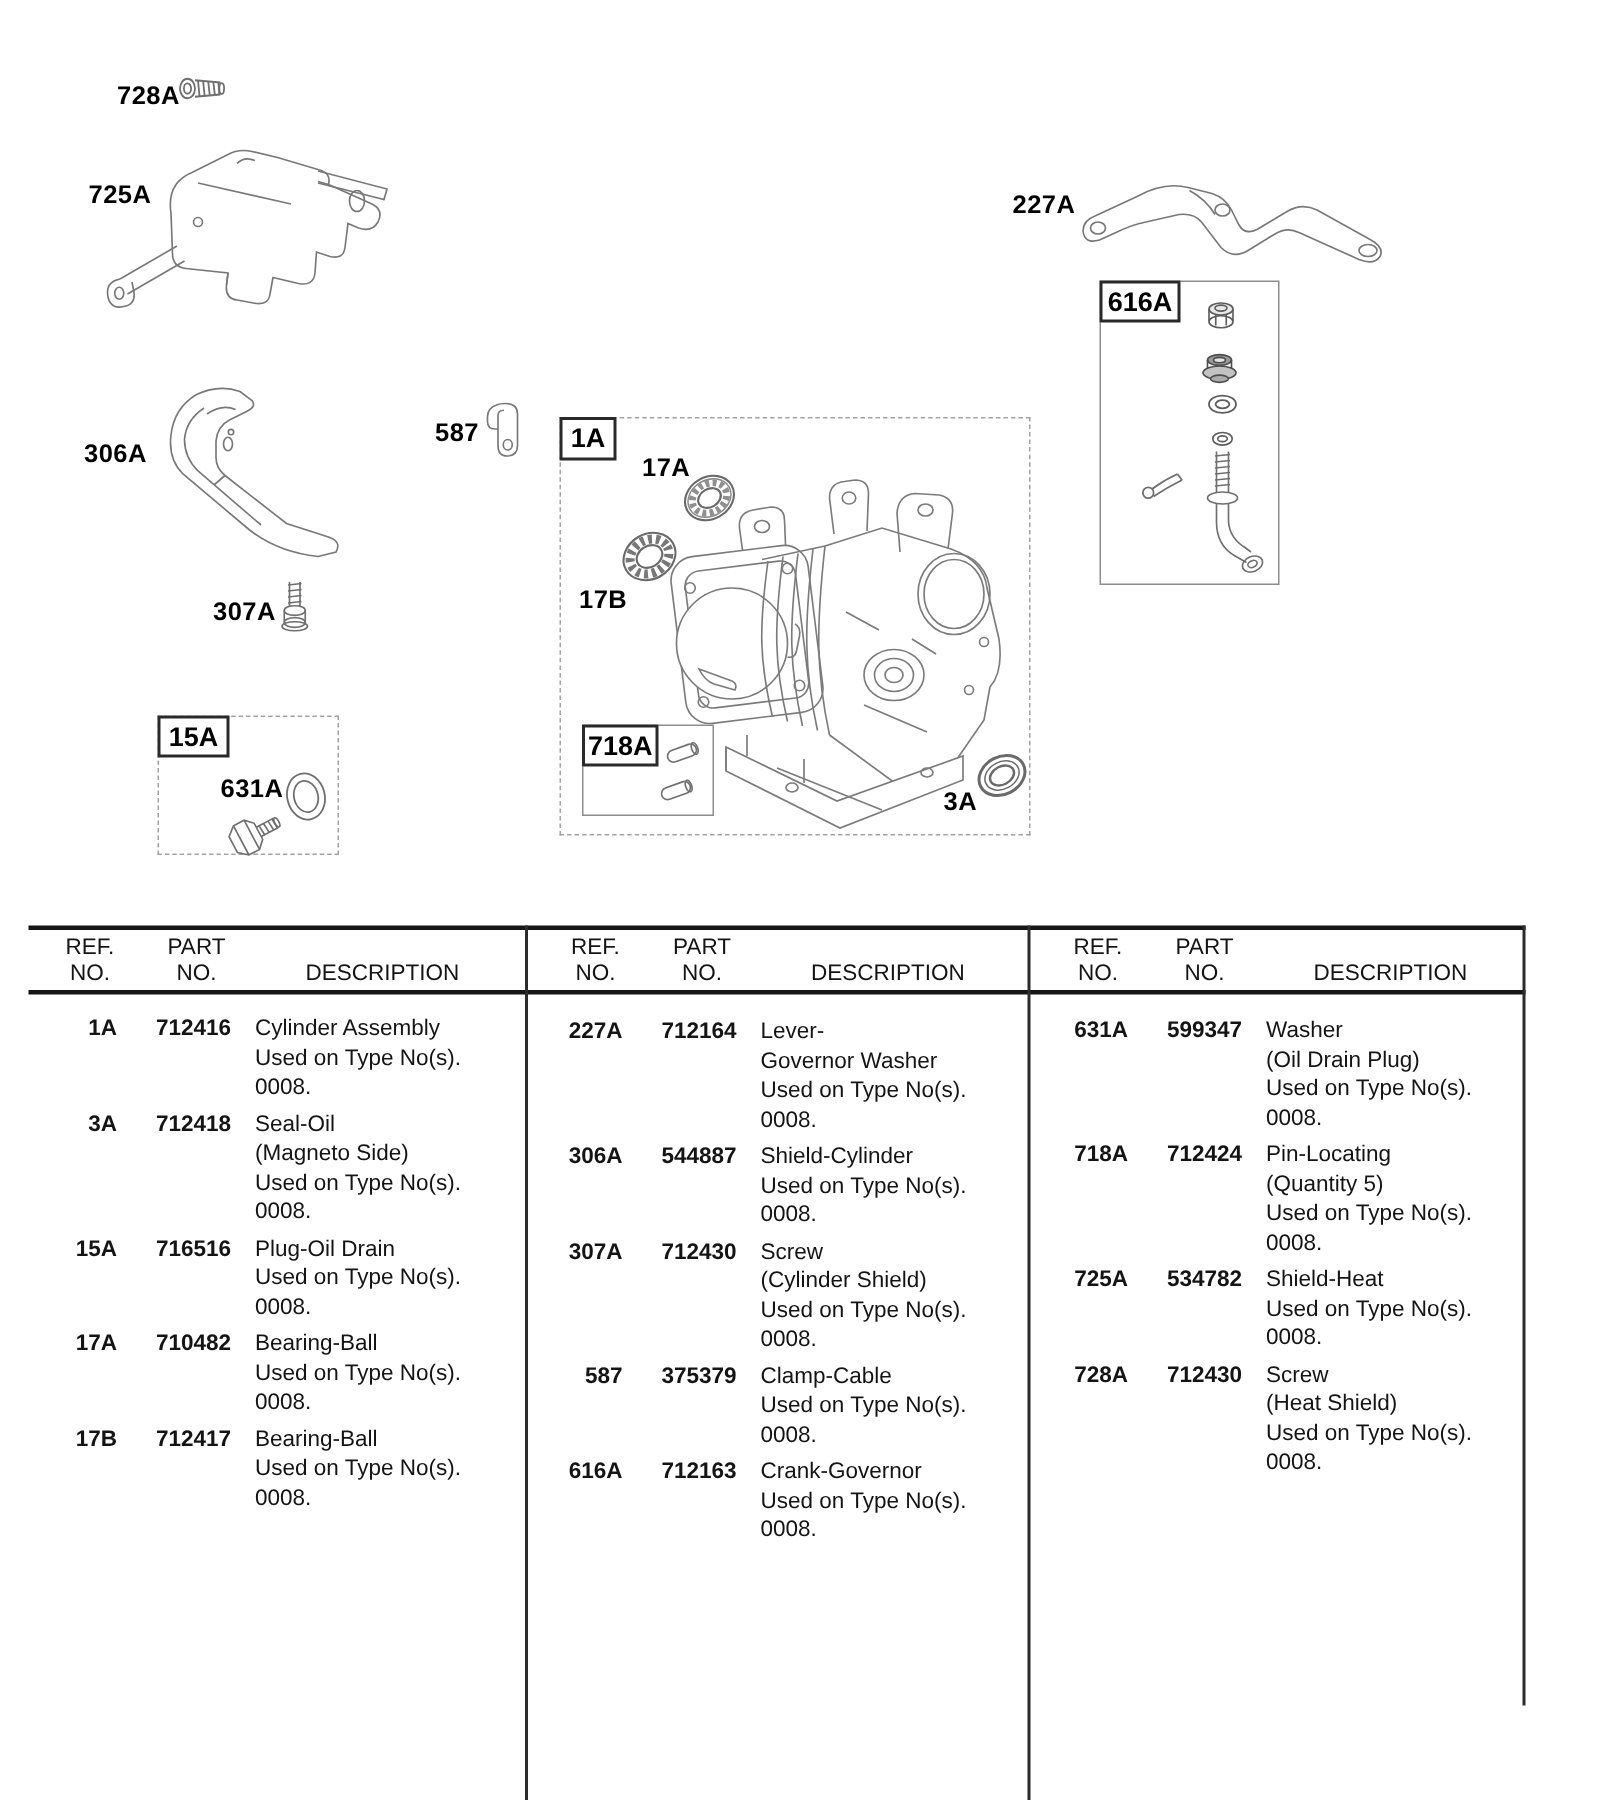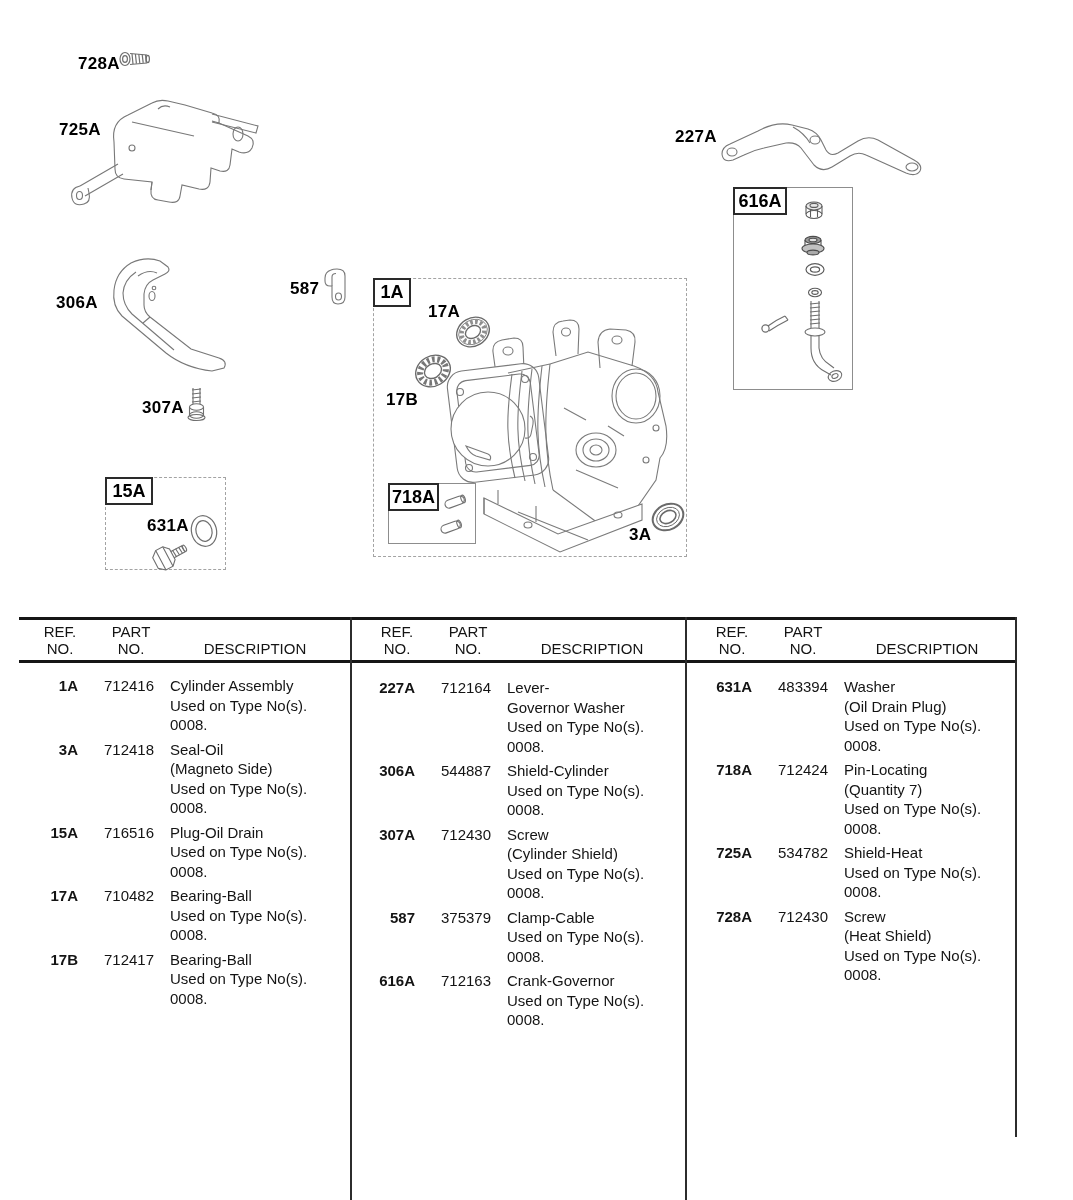--- a/index.html
+++ b/index.html
@@ -28,21 +28,21 @@
   svg.draw *{vector-effect:non-scaling-stroke;}
   
   .hrule{position:absolute;background:#161616;height:3px;}
   .vrule{position:absolute;background:#2c2c2c;width:2px;}
   
   .hdr{position:absolute;font-size:15px;line-height:17px;text-align:center;color:#141414;}
   
   .rows{position:absolute;width:332px;}
   .trow{position:relative;margin-bottom:5px;font-size:15px;line-height:19.5px;color:#141414;}
   .cell-ref{position:absolute;left:0;top:0;width:64px;text-align:right;font-weight:bold;}
-  .cell-part{position:absolute;left:90px;top:0;font-weight:normal;}
+  .cell-part{position:absolute;left:90px;top:0;font-weight:bold;}
   .cell-desc{margin-left:156px;}
 </style>
 </head>
 <body>
 
 <div class="abs" style="left:0;top:0;width:1073px;height:615px;">
 
   <div class="callout" style="left:78px;top:54px;">728A</div>
   <svg class="draw" style="left:119px;top:48px;" width="32" height="22" viewBox="0 0 32 22">
     <g fill="none" stroke="#6f6f6f" stroke-width="1.2">
@@ -417,34 +417,34 @@
         <div class="cell-desc">
           <div>Crank-Governor</div>
           <div>Used on Type No(s).</div>
           <div>0008.</div>
         </div>
       </div>
     </div>
   <div class="rows" style="left:674px;top:62px;">
       <div class="trow">
         <span class="cell-ref">631A</span>
-        <span class="cell-part">483394</span>
+        <span class="cell-part">599347</span>
         <div class="cell-desc">
           <div>Washer</div>
           <div>(Oil Drain Plug)</div>
           <div>Used on Type No(s).</div>
           <div>0008.</div>
         </div>
       </div>
       <div class="trow">
         <span class="cell-ref">718A</span>
         <span class="cell-part">712424</span>
         <div class="cell-desc">
           <div>Pin-Locating</div>
-          <div>(Quantity 7)</div>
+          <div>(Quantity 5)</div>
           <div>Used on Type No(s).</div>
           <div>0008.</div>
         </div>
       </div>
       <div class="trow">
         <span class="cell-ref">725A</span>
         <span class="cell-part">534782</span>
         <div class="cell-desc">
           <div>Shield-Heat</div>
           <div>Used on Type No(s).</div>

